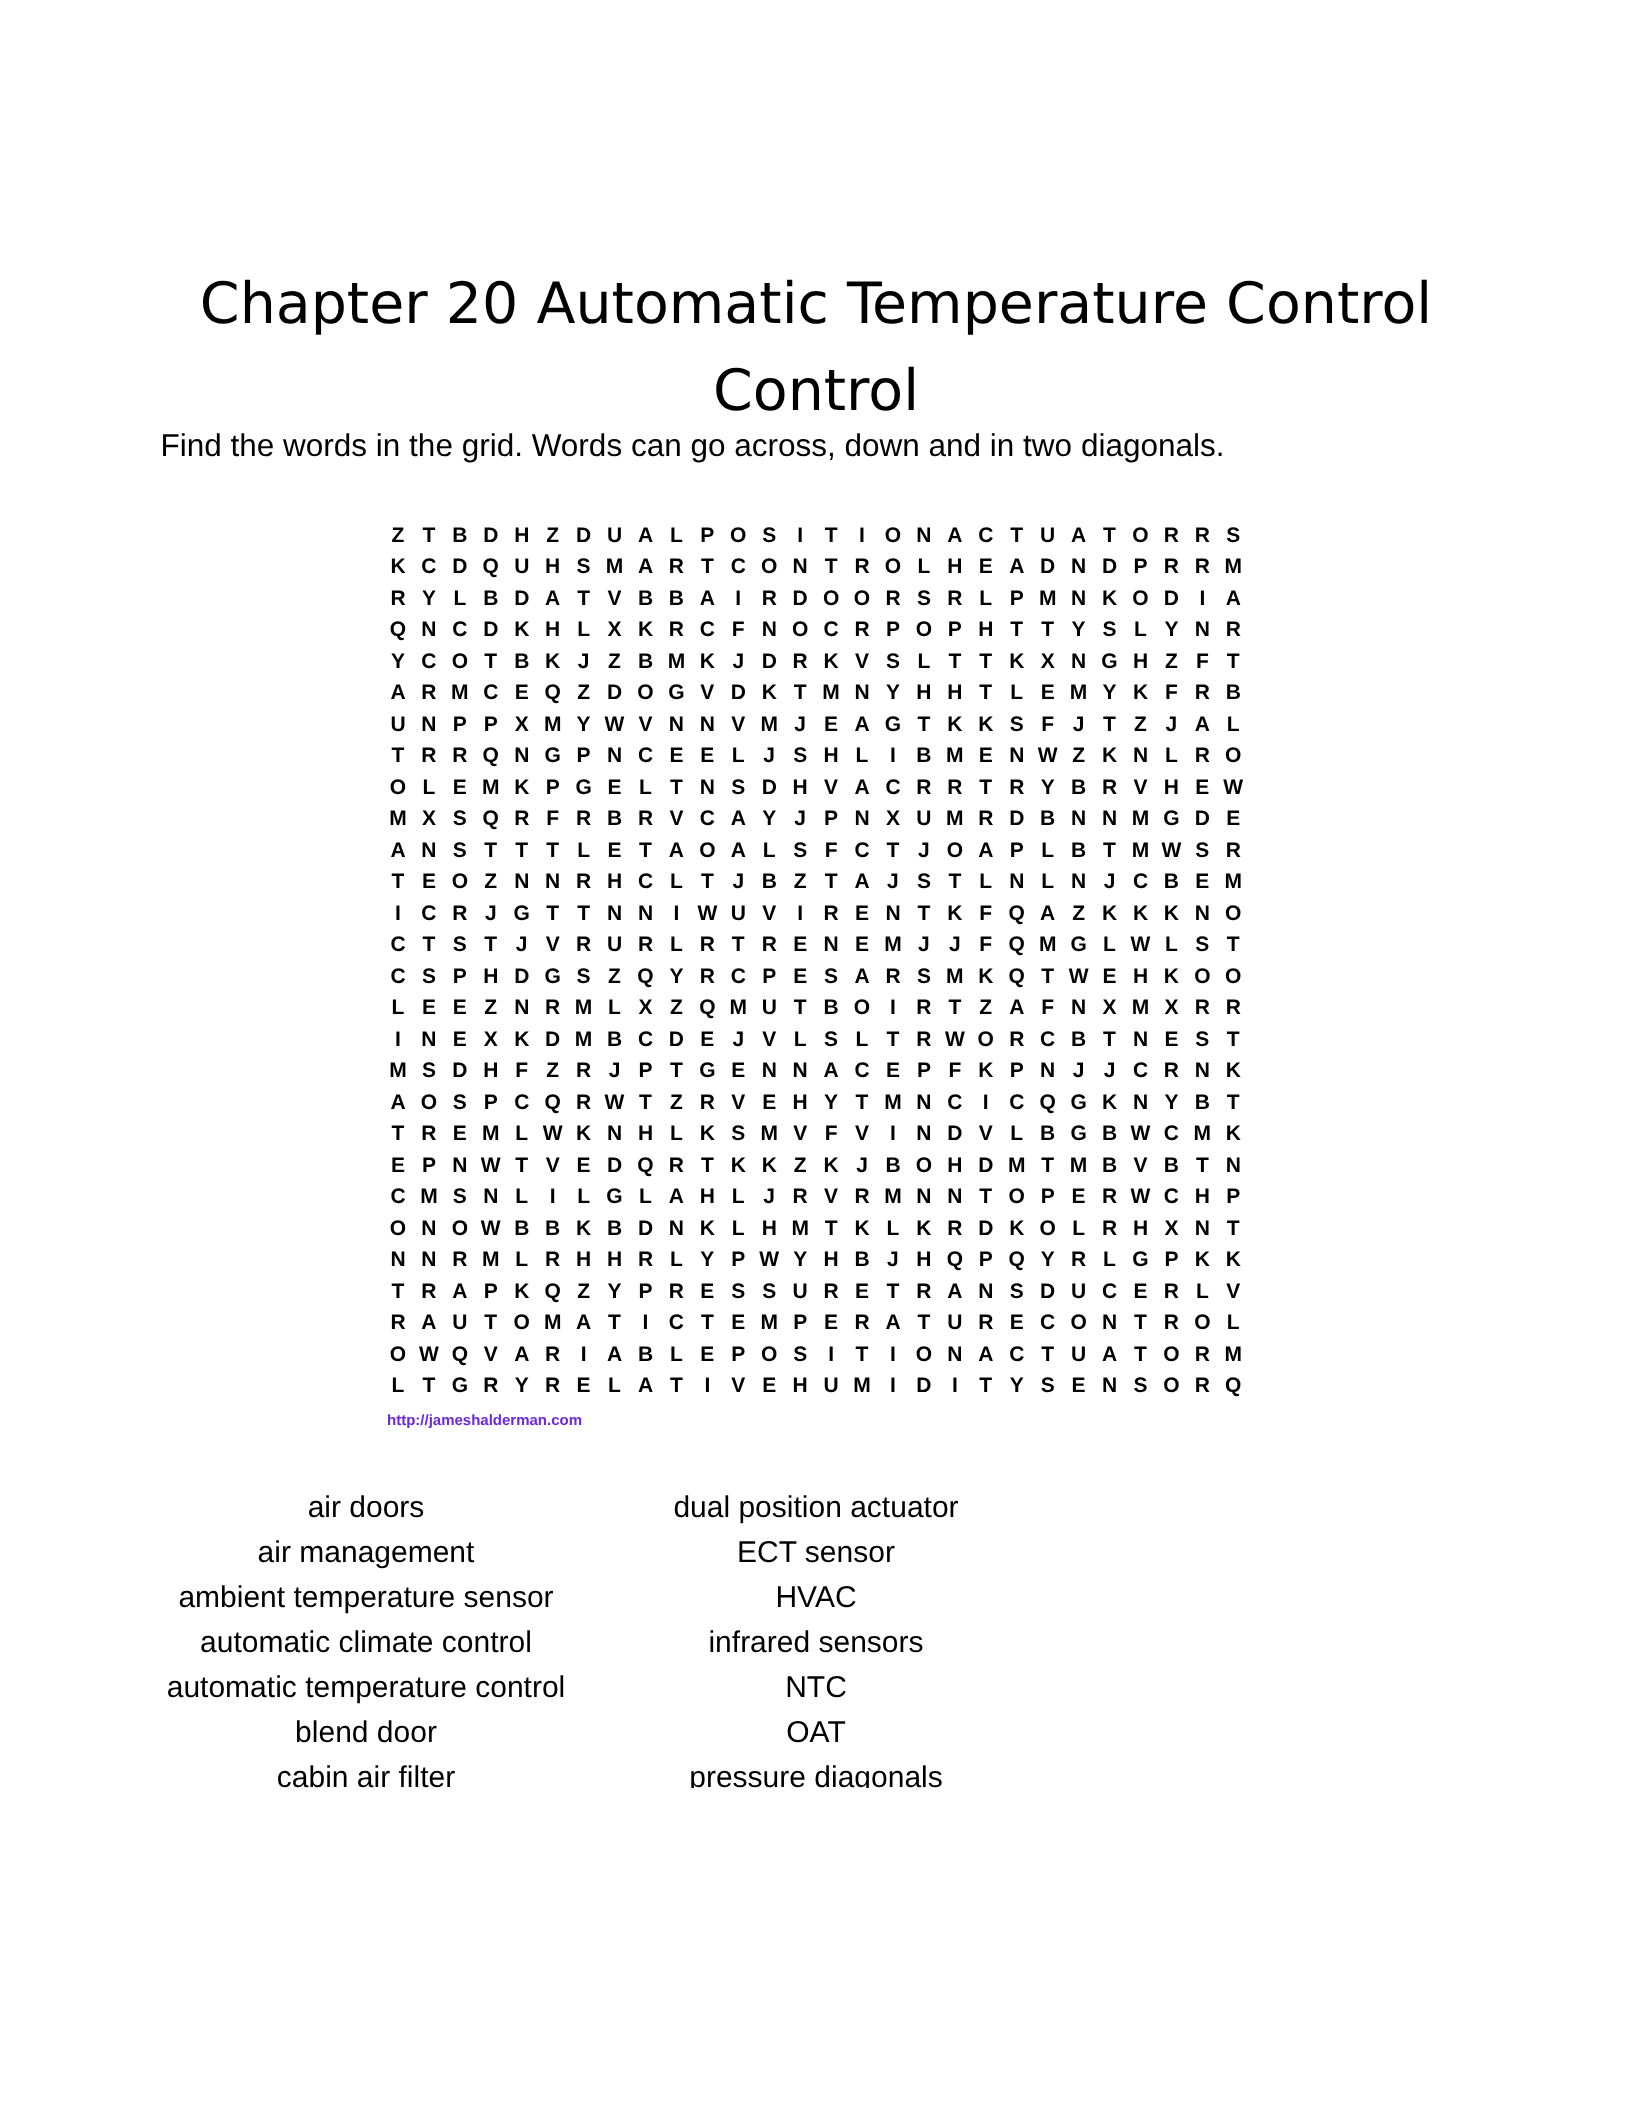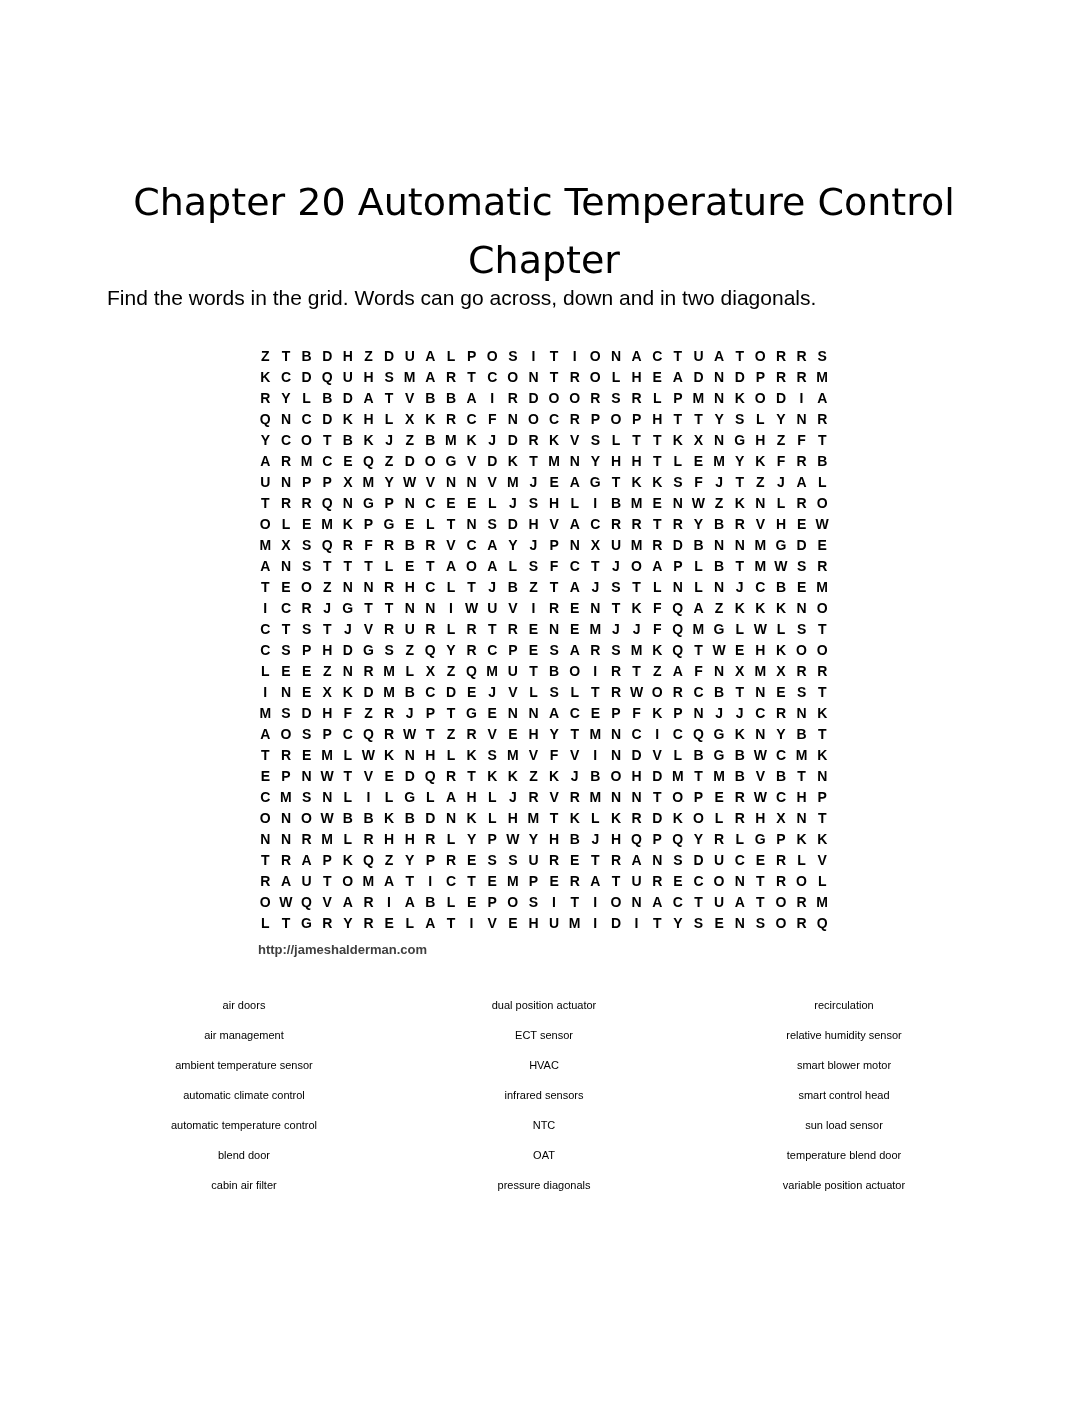--- a/index.html
+++ b/index.html
@@ -55,51 +55,51 @@
     text-align: center;
     font-size: 14px;
     font-weight: bold;
     font-family: "Liberation Sans", sans-serif;
     color: #000000;
   }
   .source-url {
     position: absolute;
     top: 942px;
     left: 258px;
-    font-size: 13px;
+    font-size: 10px;
     font-weight: bold;
-    color: #404040;
+    color: #6d28d9;
   }
   .word-list {
     position: absolute;
     top: 990px;
     left: 94px;
     width: 900px;
     display: flex;
   }
   .word-column {
     width: 300px;
     text-align: center;
   }
   .word-item {
     line-height: 30px;
-    font-size: 11px;
+    font-size: 20px;
     font-weight: 400;
     color: #000000;
     white-space: nowrap;
   }
 </style>
 </head>
 <body>
 
 <div class="page">
 
   <h1 class="title">
     <span class="line">Chapter 20 Automatic Temperature Control</span>
-    <span class="line">Chapter</span>
+    <span class="line">Control</span>
   </h1>
 
   <div class="instructions">Find the words in the grid. Words can go across, down and in two diagonals.</div>
 
   <div class="word-grid">
       <div class="grid-row">
         <span class="grid-cell">Z</span>
         <span class="grid-cell">T</span>
         <span class="grid-cell">B</span>
         <span class="grid-cell">D</span>
@@ -956,24 +956,15 @@
       </div>
     <div class="word-column">
         <div class="word-item">dual position actuator</div>
         <div class="word-item">ECT sensor</div>
         <div class="word-item">HVAC</div>
         <div class="word-item">infrared sensors</div>
         <div class="word-item">NTC</div>
         <div class="word-item">OAT</div>
         <div class="word-item">pressure diagonals</div>
       </div>
-    <div class="word-column">
-        <div class="word-item">recirculation</div>
-        <div class="word-item">relative humidity sensor</div>
-        <div class="word-item">smart blower motor</div>
-        <div class="word-item">smart control head</div>
-        <div class="word-item">sun load sensor</div>
-        <div class="word-item">temperature blend door</div>
-        <div class="word-item">variable position actuator</div>
-      </div>
   </div>
 
 </div>
 
 </body></html>

